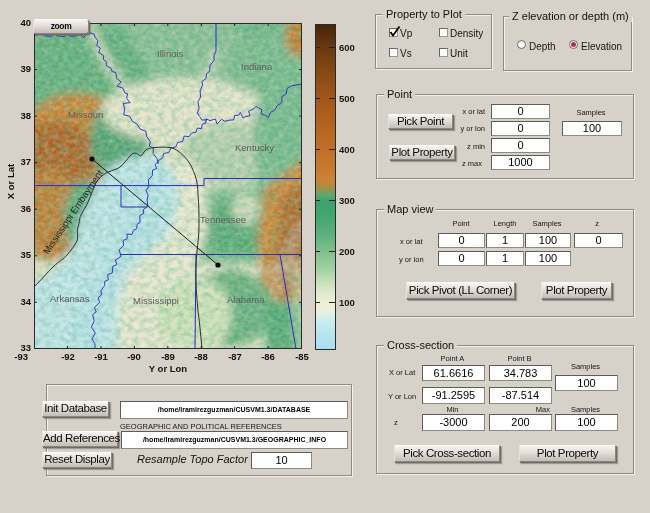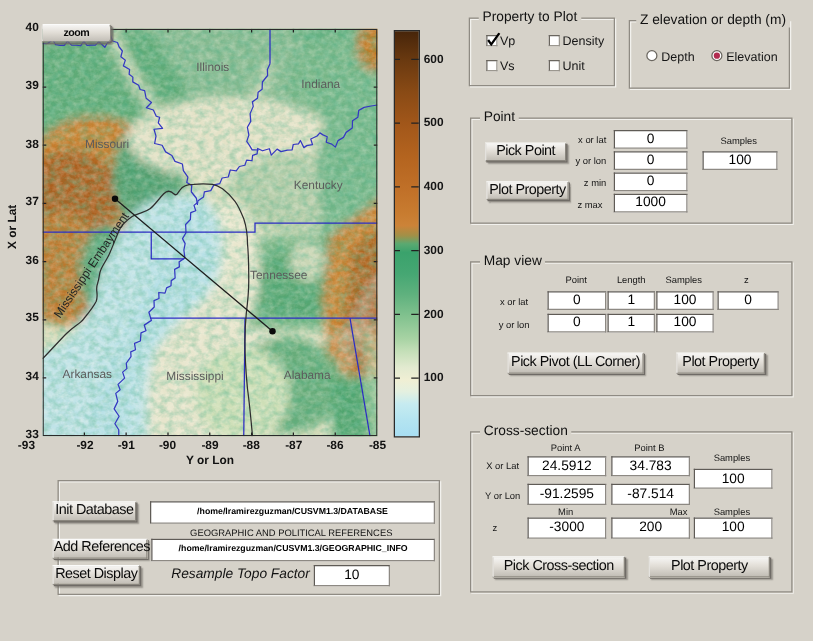--- a/index.html
+++ b/index.html
@@ -255,38 +255,38 @@
   <div class="btn" style="left:164px;top:72px;width:69px;height:15px;line-height:14px">Plot Property</div>
 </div>
 
 <div class="panel" style="left:376px;top:345px;width:256px;height:127px">
   <div class="ptitle">Cross-section</div>
   <div class="lbl" style="left:45px;top:8px;width:61px;text-align:center">Point A</div>
   <div class="lbl" style="left:112px;top:8px;width:61px;text-align:center">Point B</div>
   <div class="lbl" style="left:178px;top:16px;width:61px;text-align:center">Samples</div>
   <div class="lbl" style="left:12px;top:22px">X or Lat</div>
   <div class="lbl" style="left:11px;top:46px">Y or Lon</div>
-  <div class="field" style="left:45px;top:19px;width:61px;height:14px;line-height:14px">24.5912</div>
+  <div class="field" style="left:45px;top:19px;width:61px;height:14px;line-height:14px">61.6616</div>
   <div class="field" style="left:112px;top:19px;width:61px;height:14px;line-height:14px">34.783</div>
   <div class="field" style="left:178px;top:29px;width:61px;height:14px;line-height:14px">100</div>
   <div class="field" style="left:45px;top:41px;width:61px;height:15px;line-height:15px">-91.2595</div>
   <div class="field" style="left:112px;top:41px;width:61px;height:15px;line-height:15px">-87.514</div>
   <div class="lbl" style="left:45px;top:59px;width:61px;text-align:center">Min</div>
   <div class="lbl" style="left:112px;top:59px;width:61px;text-align:right">Max</div>
   <div class="lbl" style="left:178px;top:59px;width:61px;text-align:center">Samples</div>
   <div class="lbl" style="left:17px;top:72px">z</div>
   <div class="field" style="left:45px;top:68px;width:61px;height:15px;line-height:15px">-3000</div>
   <div class="field" style="left:112px;top:68px;width:61px;height:15px;line-height:15px">200</div>
   <div class="field" style="left:178px;top:68px;width:61px;height:15px;line-height:15px">100</div>
   <div class="btn" style="left:17px;top:99px;width:104px;height:15px;line-height:14px">Pick Cross-section</div>
   <div class="btn" style="left:142px;top:99px;width:95px;height:15px;line-height:14px">Plot Property</div>
 </div>
 
 <div class="panel" style="left:46px;top:384px;width:304px;height:90px">
   <div class="btn" style="left:-5px;top:16px;width:65px;height:14px;line-height:13px">Init Database</div>
   <div class="field" style="left:73px;top:16px;width:226px;height:16px;line-height:16px;font-size:7px;font-weight:bold">/home/lramirezguzman/CUSVM1.3/DATABASE</div>
-  <div class="lbl" style="left:73px;top:37px;width:226px;text-align:center">GEOGRAPHIC AND POLITICAL REFERENCES</div>
+  <div class="lbl" style="left:73px;top:37px;width:226px;">GEOGRAPHIC AND POLITICAL REFERENCES</div>
   <div class="btn" style="left:-5px;top:46px;width:74px;height:14px;line-height:13px">Add References</div>
   <div class="field" style="left:74px;top:46px;width:225px;height:16px;line-height:16px;font-size:7px;font-weight:bold">/home/lramirezguzman/CUSVM1.3/GEOGRAPHIC_INFO</div>
   <div class="btn" style="left:-5px;top:67px;width:68px;height:14px;line-height:13px">Reset Display</div>
   <div class="abs" style="left:90px;top:68px;font-size:11px;font-style:italic;color:#111;white-space:nowrap">Resample Topo Factor</div>
   <div class="field" style="left:204px;top:67px;width:59px;height:15px;line-height:15px">10</div>
 </div>
 
 </body></html>

